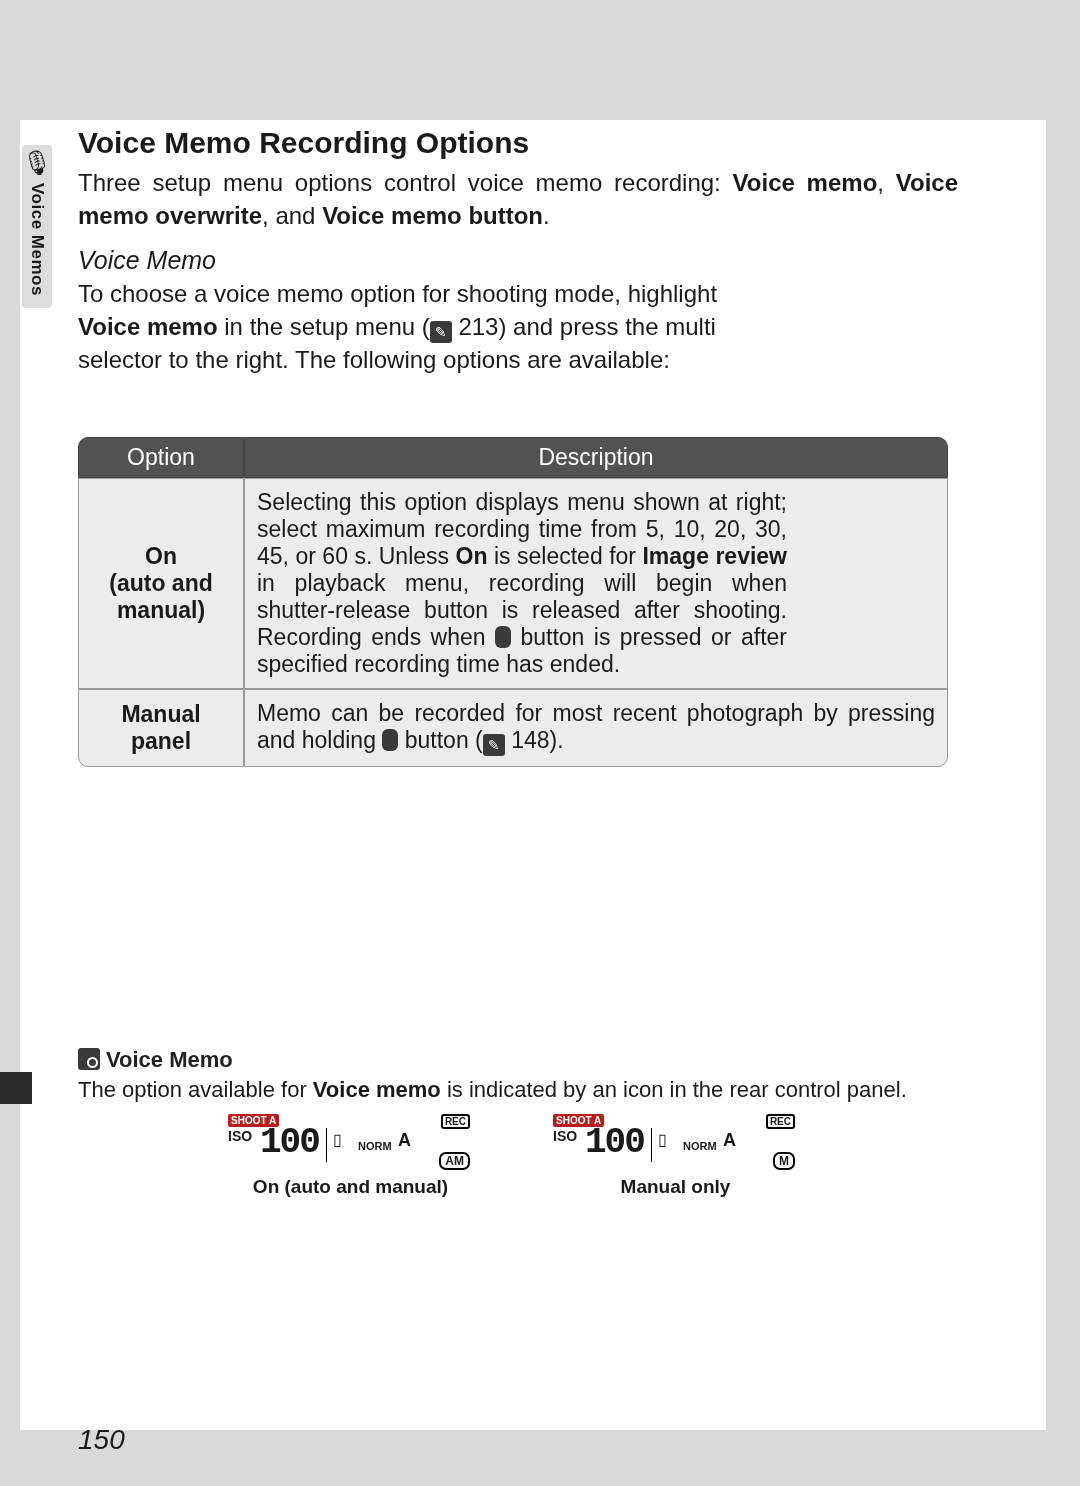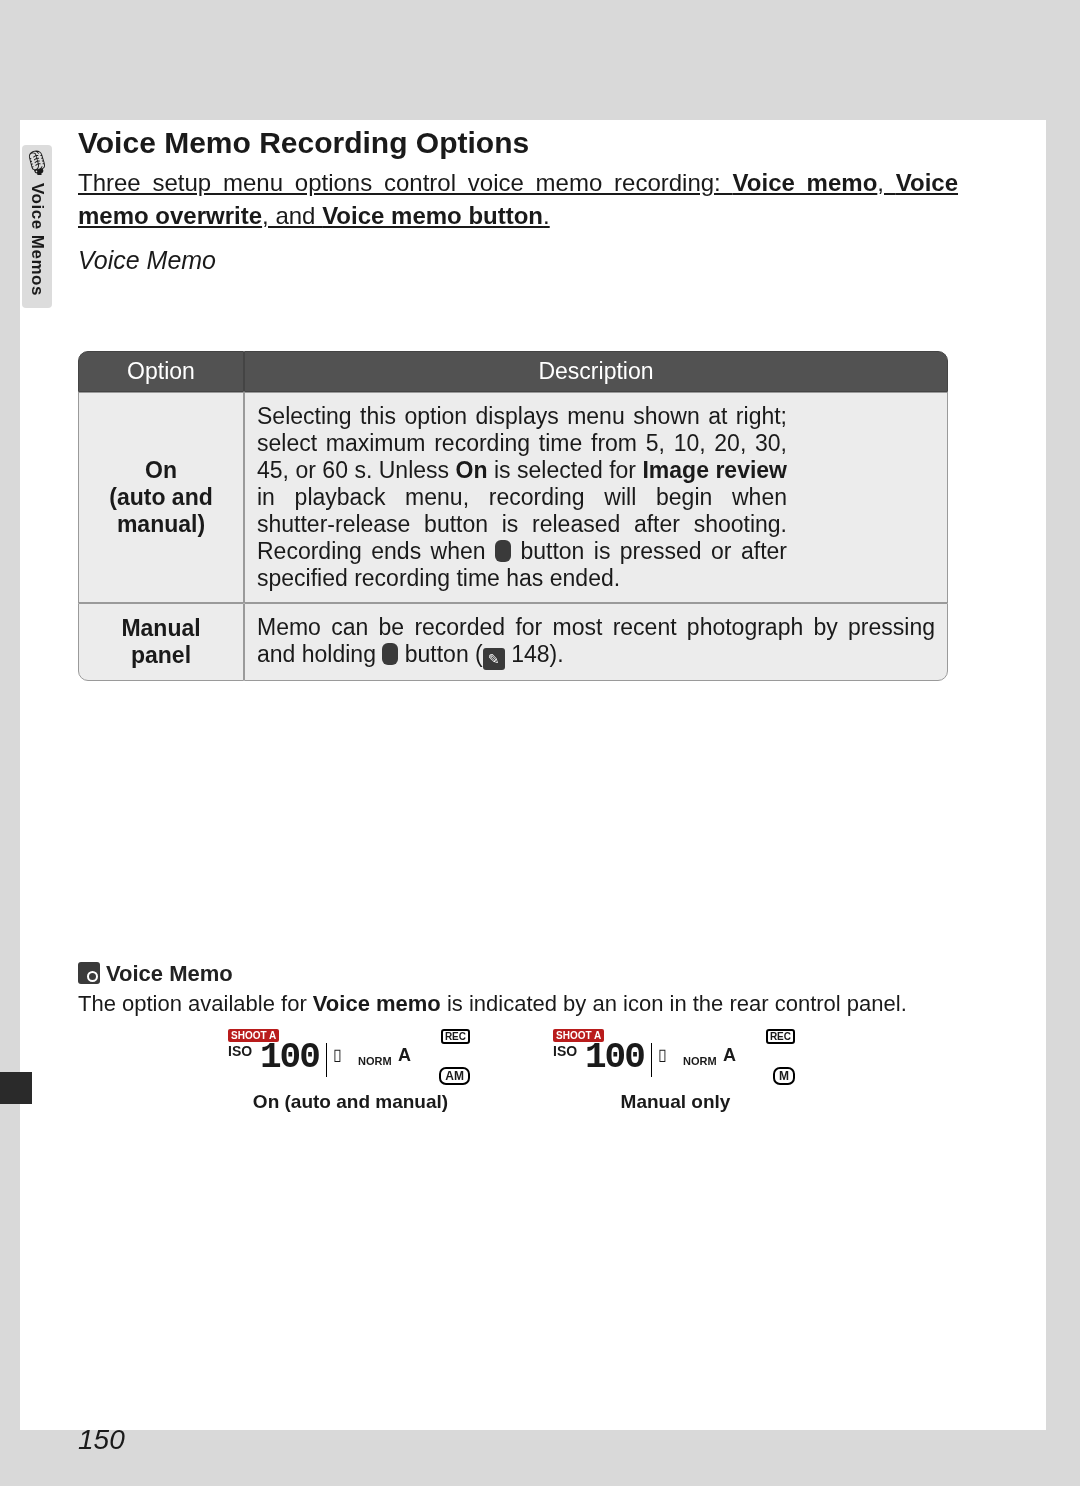--- a/index.html
+++ b/index.html
@@ -52,21 +52,20 @@
   }
   h2{
     margin:0 0 6px 0;
     font-size:30px;
     font-weight:bold;
   }
   .intro{
     font-size:24px;
     line-height:1.38;
     text-align:justify;
-    text-decoration:underline;
   }
   h3{
     margin:14px 0 2px 0;
     font-size:25px;
     font-style:italic;
     font-weight:normal;
   }
   .voice-body{
     font-size:24px;
     line-height:1.38;
@@ -86,21 +85,21 @@
   .mic-icon{
     display:inline-block;
     width:16px;height:22px;
     background:#3a3a3a;
     border-radius:6px 6px 6px 6px;
     vertical-align:-3px;
     position:relative;
   }
   
   table.opt{
-    margin-top:76px;
+    margin-top:60px;
     width:870px;
     border-collapse:separate;
     border-spacing:0;
     font-size:23px;
   }
   table.opt th{
     background:#525252;
     color:#fff;
     font-weight:normal;
     padding:6px 10px;
@@ -184,20 +183,23 @@
 </head>
 <body>
 
 <div class="page">
   <div class="content">
     <h2>Voice Memo Recording Options</h2>
     <div class="intro">
       <span>Three setup menu options control voice memo recording: </span><b>Voice memo</b><span>, </span><b>Voice memo overwrite</b><span>, and </span><b>Voice memo button</b><span>.</span>
     </div>
     <h3>Voice Memo</h3>
+    <div class="voice-body">
+      <span>To choose a voice memo option for shooting mode, highlight </span><b>Voice memo</b><span> in the setup menu (</span><span class="ref-icon">✎</span> <span>213</span><span>) and press the multi selector to the right. The following options are available:</span>
+    </div>
 
     <table class="opt">
       <tbody>
           <tr>
         <th>Option</th>
         <th>Description</th>
       </tr>
       <tr>
         <td class="opt-col">
           <span>On</span><br>

